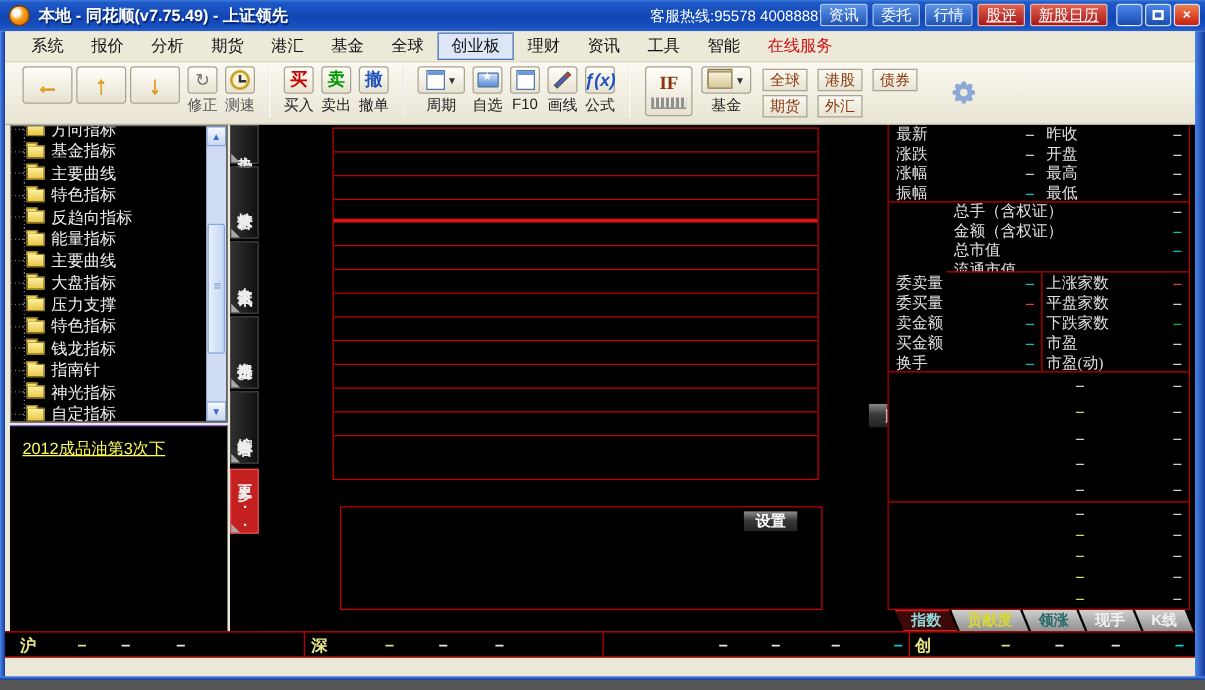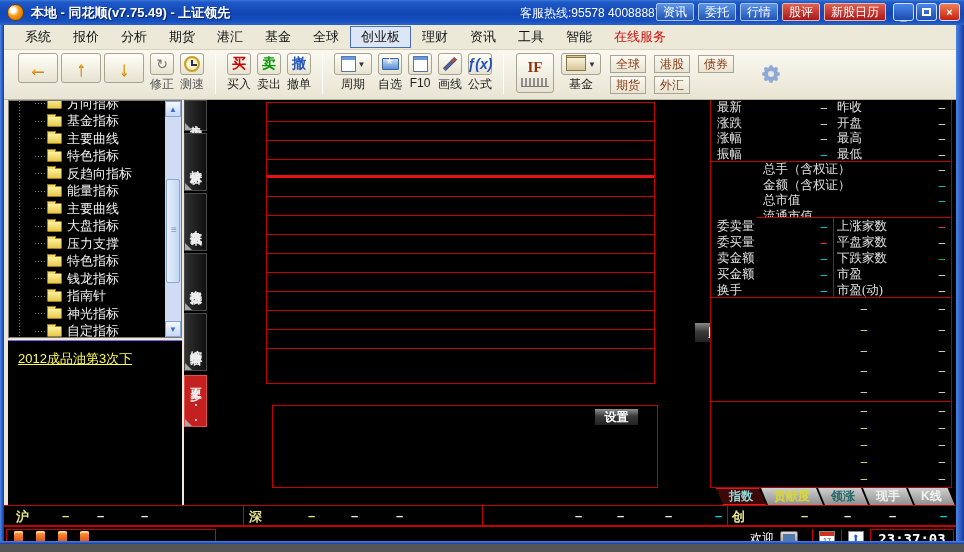--- a/index.html
+++ b/index.html
@@ -14,21 +14,21 @@
   .app-icon { position:absolute; left:7px; top:4px; width:17px; height:17px; border-radius:50%;
     background:radial-gradient(circle at 35% 35%, #fff 0 18%, #f6a11c 40%, #c85a00 100%);
     border:1px solid #7a3c00; }
   .title-text { position:absolute; left:31px; top:4px; color:#fff; font-weight:bold; font-size:13px;
     text-shadow:1px 1px 1px #05216a; white-space:nowrap; }
   .hotline { position:absolute; left:520px; top:5px; color:#fff; font-size:12px; white-space:nowrap; }
   .tb-header-btns { position:absolute; right:78px; top:3px; display:flex; gap:4px; }
   .hbtn { height:18px; padding:0 6px; font-size:12px; color:#fff; display:flex; align-items:center;
     border:1px solid #a8c4ee; border-radius:2px; cursor:default; white-space:nowrap; }
   .hbtn.blue { background:linear-gradient(180deg,#5a94e8,#2254b4); }
-  .hbtn.red  { background:linear-gradient(180deg,#e06050,#a81818); border-color:#e8b8a8; }
+  .hbtn.red  { background:linear-gradient(180deg,#e06050,#a81818); border-color:#e8b8a8;text-decoration:underline; }
   .win-ctrls { position:absolute; right:4px; top:3px; display:flex; gap:2px; }
   .wbtn { width:21px; height:18px; border:1px solid #cfe0f8; border-radius:3px; color:#fff;
     font-size:11px; display:flex; align-items:center; justify-content:center;
     background:linear-gradient(180deg,#4a86e8,#1c4cb0); font-weight:bold; }
   .wbtn.close { background:linear-gradient(180deg,#f08050,#c82010); }
   .wbtn .maxbox { width:9px; height:8px; border:2px solid #fff; }
   .wbtn.min span { position:relative; top:4px; }
 
   
   .menubar { position:absolute; left:4px; top:25px; width:952px; height:25px; background:#ece9d8;
@@ -83,21 +83,21 @@
   
   .content-bg { position:absolute; left:4px; top:100px; width:952px; height:405px; background:#000; }
   .left-bg { position:absolute; left:4px; top:100px; width:180px; height:405px; background:#ece9d8; }
 
   
   .tree-box { position:absolute; left:8px; top:100px; width:174px; height:238px; background:#000;
     border:1px solid #7a7a7a; overflow:hidden; }
   .tree-inner { position:absolute; left:0; top:-6px; width:156px;
     background-image:repeating-linear-gradient(180deg,#777 0 1px,transparent 1px 3px);
     background-size:1px 100%; background-position:10px 0; background-repeat:no-repeat; }
-  .tree-item { height:17.5px; display:flex; align-items:center; padding-left:26px; cursor:default; }
+  .tree-item { height:17.5px; display:flex; align-items:center; padding-left:0; cursor:default; }
   .tree-item .dots { width:12px; height:1px;
     background:repeating-linear-gradient(90deg,#777 0 1px,transparent 1px 3px); }
   .folder { width:15px; height:11px; background:linear-gradient(#fdf2a0,#e8c84a); border:1px solid #9a7d1c;
     border-radius:1px; position:relative; margin-right:5px; flex:none; }
   .folder::before { content:''; position:absolute; top:-3px; left:-1px; width:7px; height:2px;
     background:#f3dc6e; border:1px solid #9a7d1c; border-bottom:none; }
   .tree-item .t-lbl { color:#f0f0f0; font-size:13px; white-space:nowrap; }
   
   .scrollbar { position:absolute; right:0; top:0; width:16px; height:100%; background:#cfdcf3; }
   .sb-arrow { position:absolute; left:0; width:16px; height:16px; background:linear-gradient(180deg,#f4f8fe,#c6d8f2);
@@ -616,34 +616,17 @@
       </div>
       <div class="st-sec" style="left: 723px; width: 229px;">
         <span class="st-lbl" style="left: 4px;">创</span>
         <span class="st-dash" style="left: 73px; color: rgb(224, 224, 138);">–</span>
         <span class="st-dash" style="left: 116px; color: rgb(232, 232, 232);">–</span>
         <span class="st-dash" style="left: 161px; color: rgb(232, 232, 232);">–</span>
         <span class="st-dash" style="left: 212px; color: rgb(0, 216, 216);">–</span>
       </div>
     </div>
 
-  <div class="taskbar">
-    <div class="tk-iconbox">
-      <span class="tk-ic"></span>
-      <span class="tk-ic"></span>
-      <span class="tk-ic"></span>
-      <span class="tk-ic"></span>
-    </div>
-    <div class="tk-right">
-      <span class="welcome">欢迎</span>
-      <span class="mon-ic"></span>
-      <span class="tk-sep"></span>
-      <span class="cal-ic">17</span>
-      <span class="tk-sep"></span>
-      <span class="chart-ic"></span>
-      <span class="time-box">23:37:03</span>
-    </div>
-  </div>
 
   <div class="edge-l"></div>
   <div class="edge-r"></div>
   <div class="edge-b"></div>
 </div>
 
 </body></html>

